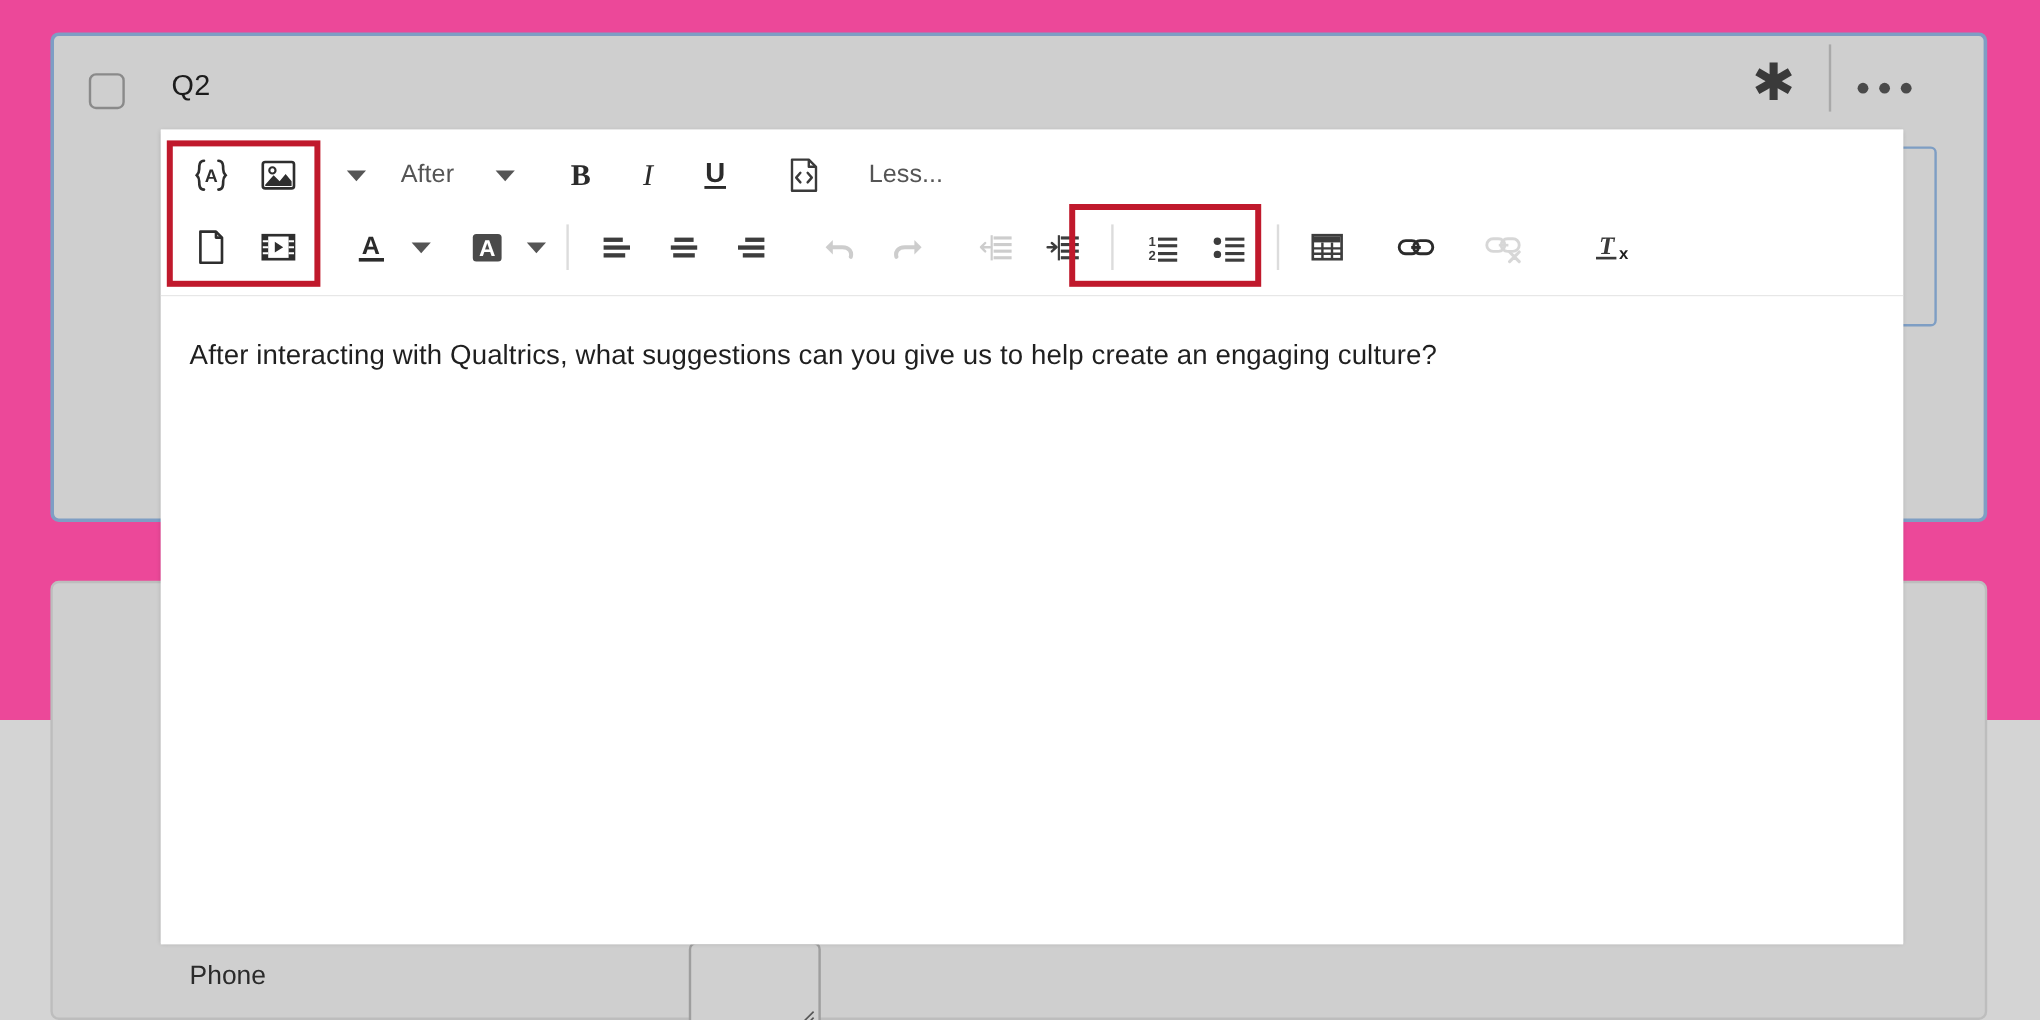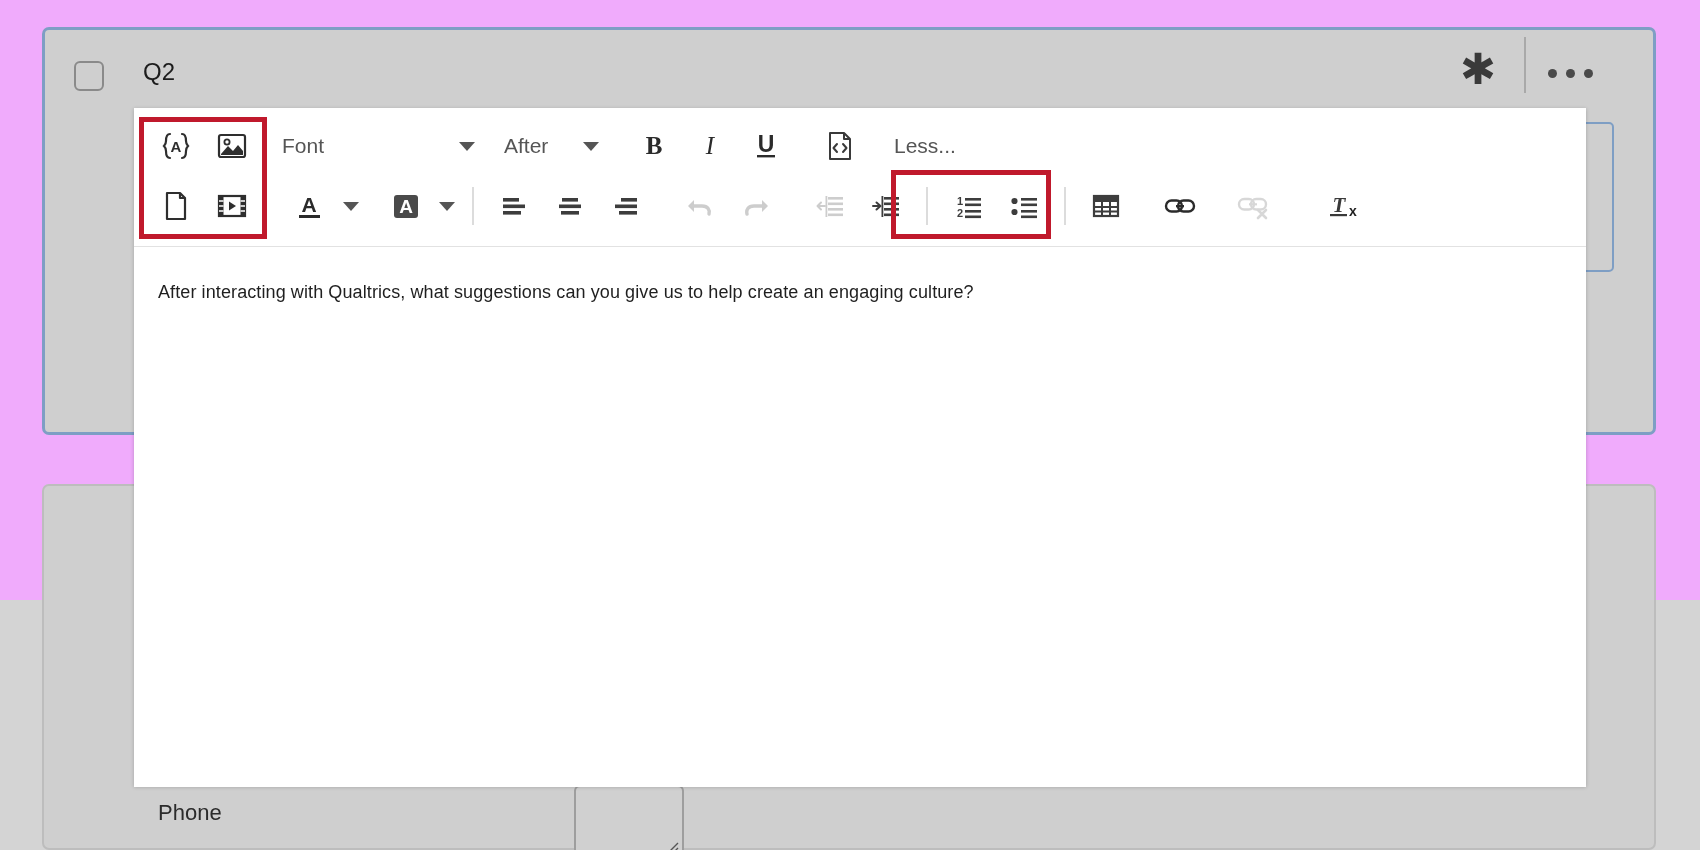--- a/index.html
+++ b/index.html
@@ -9,21 +9,21 @@
     height: 850px;
     overflow: hidden;
     background: #d4d4d4;
     font-family: "Liberation Sans", sans-serif;
   }
 
   #root {
     position: relative;
     width: 1700px;
     height: 600px;
-    background: #f0abfc;
+    background: #ec4899;
   }
 
   
   .question-card {
     position: absolute;
     left: 42px;
     top: 27px;
     width: 1614px;
     height: 408px;
     background: #cfcfcf;
@@ -229,21 +229,21 @@
   .rte-body {
     position: relative;
     width: 100%;
     height: 540px;
     background: #fff;
   }
   .rte-text {
     position: absolute;
     left: 24px;
     top: 35px;
-    font-size: 18px;
+    font-size: 23px;
     color: #1f1f1f;
     font-family: "Liberation Sans", sans-serif;
     letter-spacing: 0.1px;
   }
 </style>
 </head>
 <body>
 
 <div id="root">
 
@@ -294,23 +294,20 @@
         <div class="tb-item tb-icon">
           <svg width="32" height="32" viewBox="0 0 32 32">
             <rect x="3" y="5" width="26" height="22" rx="2" stroke="#2e2e2e" stroke-width="2.2" fill="none"></rect>
             <circle cx="11" cy="12" r="2.6" stroke="#2e2e2e" stroke-width="1.8" fill="none"></circle>
             <path d="M5 24 L12 16 L17 21 L22 15 L27 21 L27 25 L5 25 Z" fill="#2e2e2e"></path>
           </svg>
         </div>
 
         <div style="width:22px;flex:0 0 auto"></div>
 
-        <div class="tb-item" style="width:170px;justify-content:flex-start">
-          <span class="tb-text">Font</span>
-        </div>
         <div class="tb-item" style="width:30px">
           <span class="caret"></span>
         </div>
 
         <div style="width:22px;flex:0 0 auto"></div>
 
         <div class="tb-item" style="width:72px;justify-content:flex-start">
           <span class="tb-text">After</span>
         </div>
         <div class="tb-item" style="width:30px">

